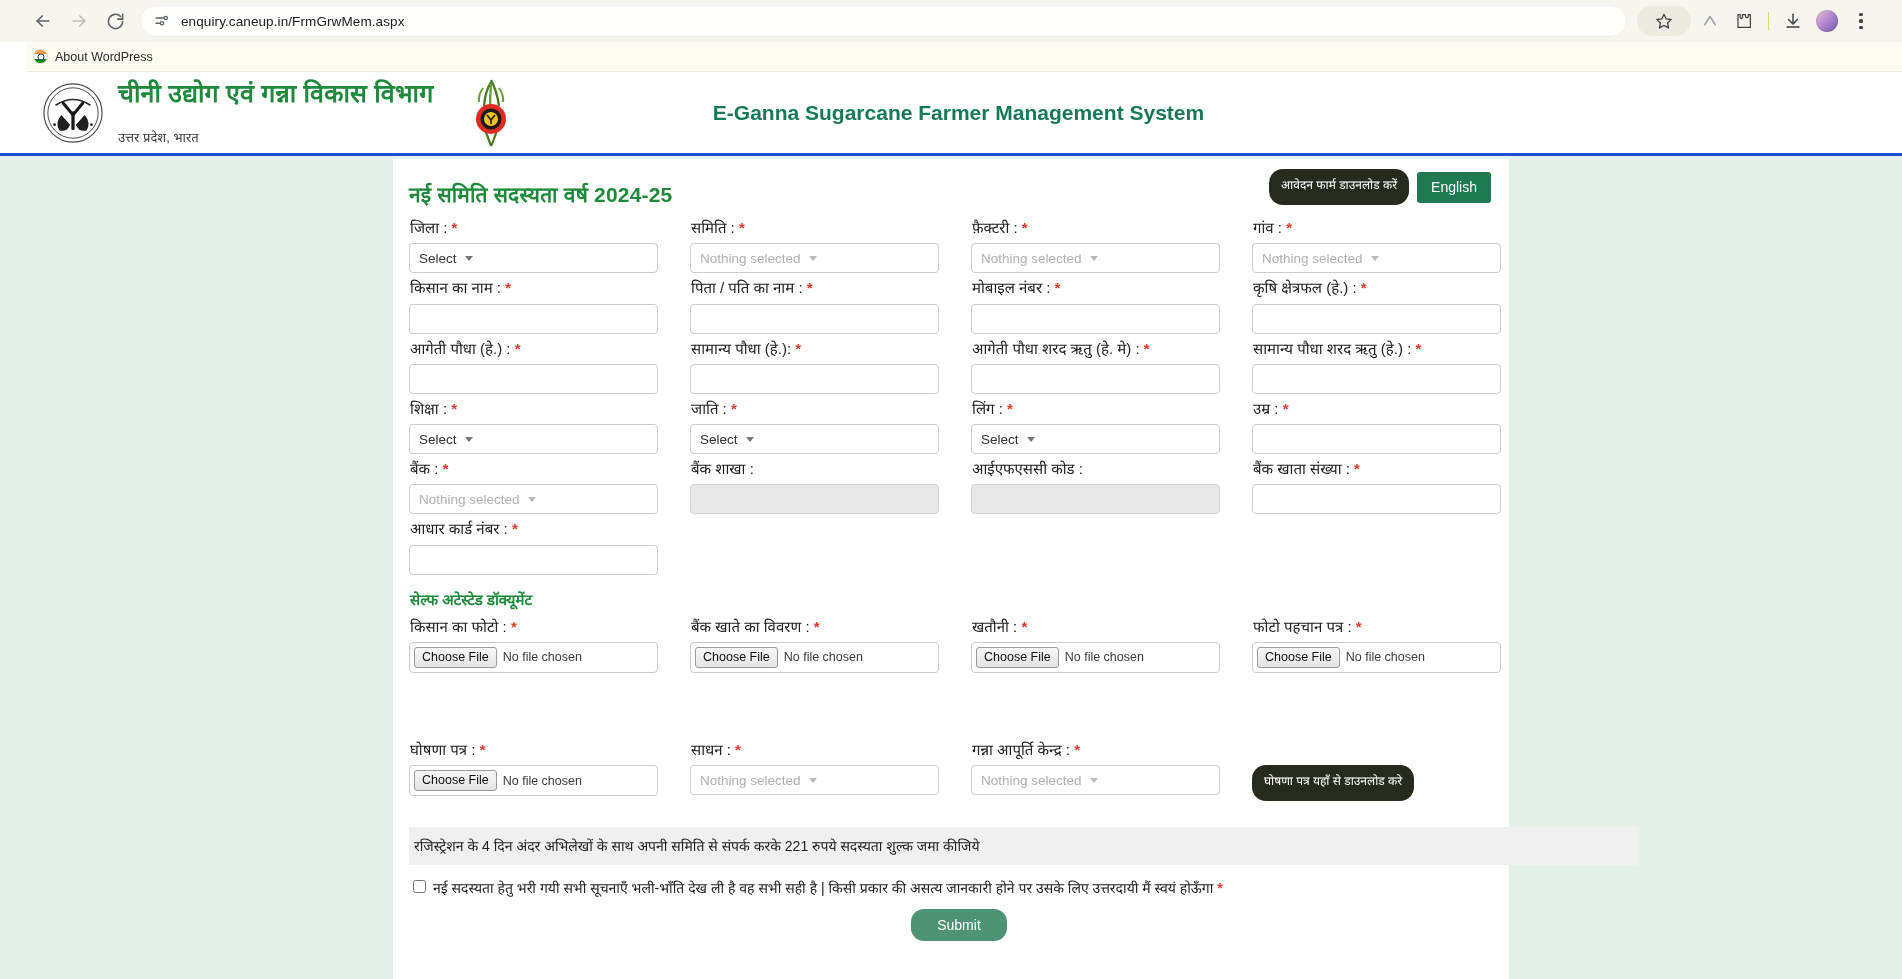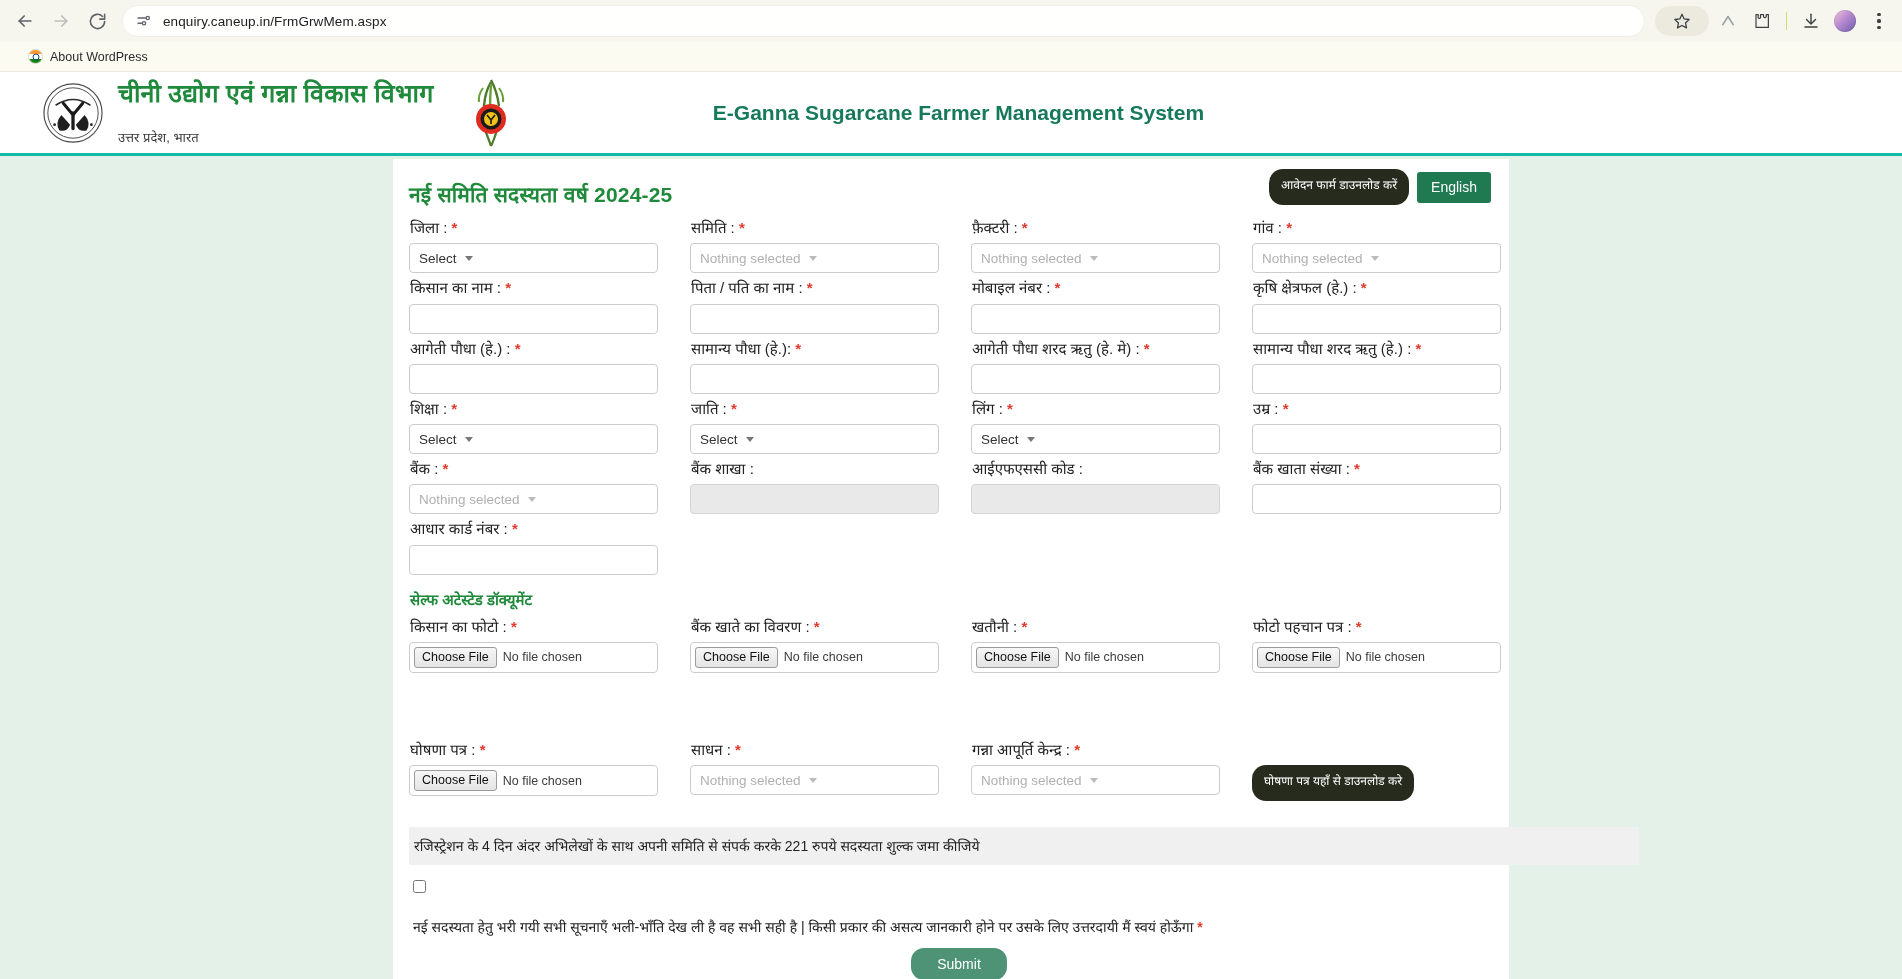--- a/index.html
+++ b/index.html
@@ -7,21 +7,21 @@
   body {
     width:1902px; height:979px;
     font-family:"Liberation Sans", sans-serif;
     background:#ffffff; overflow:hidden;
     -webkit-font-smoothing:antialiased;
   }
 
   
   .browser-top {
     height:42px; background:#f6f6ef; display:flex; align-items:center;
-    padding:0 8px; gap:2px; position:relative;
+    padding:0 26px; gap:2px; position:relative;
   }
   .nav-btn {
     width:34px; height:34px; border-radius:50%;
     display:flex; align-items:center; justify-content:center;
     color:#5f6368; flex:0 0 auto;
   }
   .nav-btn svg { display:block; }
   .nav-btn.disabled { opacity:.38; }
   .omnibox {
     flex:1 1 auto; height:32px; margin:0 8px 0 6px;
@@ -44,41 +44,41 @@
   .avatar-circle {
     width:22px; height:22px; border-radius:50%;
     background:linear-gradient(135deg,#f2c6d8 0%,#b78ad1 45%,#6d5ba8 100%);
     box-shadow:0 0 0 1px rgba(0,0,0,.08) inset;
   }
   .kebab { display:flex; flex-direction:column; gap:3px; align-items:center; }
   .kebab i { width:3.2px; height:3.2px; border-radius:50%; background:#3c4043; display:block; }
 
   .bookmarks-bar {
     height:30px; background:#fbfbf2; display:flex; align-items:center;
-    padding:0 22px; gap:8px; border-bottom:1px solid #eceade;
+    padding:0 0; gap:8px; border-bottom:1px solid #eceade;margin-left:27px;
   }
   .bm-item { display:flex; align-items:center; gap:7px; padding:3px 6px; border-radius:4px; }
   .bm-favicon {
     width:15px; height:15px; border-radius:50%;
     background:linear-gradient(to bottom,#ff9933 0 33%,#ffffff 33% 66%,#138808 66% 100%);
     border:1px solid #d8d8cc; position:relative; flex:0 0 auto;
   }
   .bm-favicon::after {
     content:""; position:absolute; left:50%; top:50%; width:5px; height:5px;
     transform:translate(-50%,-50%); border-radius:50%; border:1px solid #13478f;
   }
   .bm-label { font-size:12.5px; color:#2c2c2c; white-space:nowrap; }
 
   
   .page { position:relative; width:1902px; height:907px; background:#e4f1e9; }
 
   .site-header {
     height:84px; background:#ffffff; display:flex; align-items:center;
     padding:0 0 0 42px; position:relative;
-    border-bottom:3px solid #14b8a6;
+    border-bottom:3px solid #1d4ed8;
   }
   .emblem-wrap { display:flex; align-items:center; gap:14px; flex:0 0 auto; }
   .emblem { width:62px; height:62px; flex:0 0 auto; }
   .dept-title {
     font-size:25px; font-weight:bold; color:#1f8a3b; line-height:1.12;
     letter-spacing:.2px;
   }
   .dept-sub { font-size:13px; color:#3a3a3a; margin-top:21px; }
   .cane-logo { margin-left:32px; width:52px; height:74px; flex:0 0 auto; align-self:flex-start; margin-top:2px; }
   .system-title {
@@ -149,22 +149,22 @@
     font-size:15px; font-weight:bold; color:#1f8a3b; margin:14px 0 8px 1px;
   }
 
   .spacer-lg { height:62px; }
 
   .footer-note {
     margin-top:26px; width:1230px; background:#f0f0f0; padding:9px 10px 10px 5px;
     font-size:14px; color:#222;
   }
   .consent-row {
-    display:flex; align-items:flex-start; gap:24px; margin-top:13px; padding-left:4px;
-    font-size:14px; color:#222;flex-direction:column;
+    display:flex; align-items:flex-start; gap:7px; margin-top:13px; padding-left:4px;
+    font-size:14px; color:#222;
   }
   .consent-row input { margin:2px 0 0 0; width:13px; height:13px; flex:0 0 auto; }
   .submit-wrap { display:flex; justify-content:center; margin-top:12px; }
   .submit-btn {
     background:#4f9377; color:#fff; border:none; border-radius:13px;
     font-size:14px; padding:8px 26px; cursor:pointer;
   }
 </style>
 </head>
 <body>

